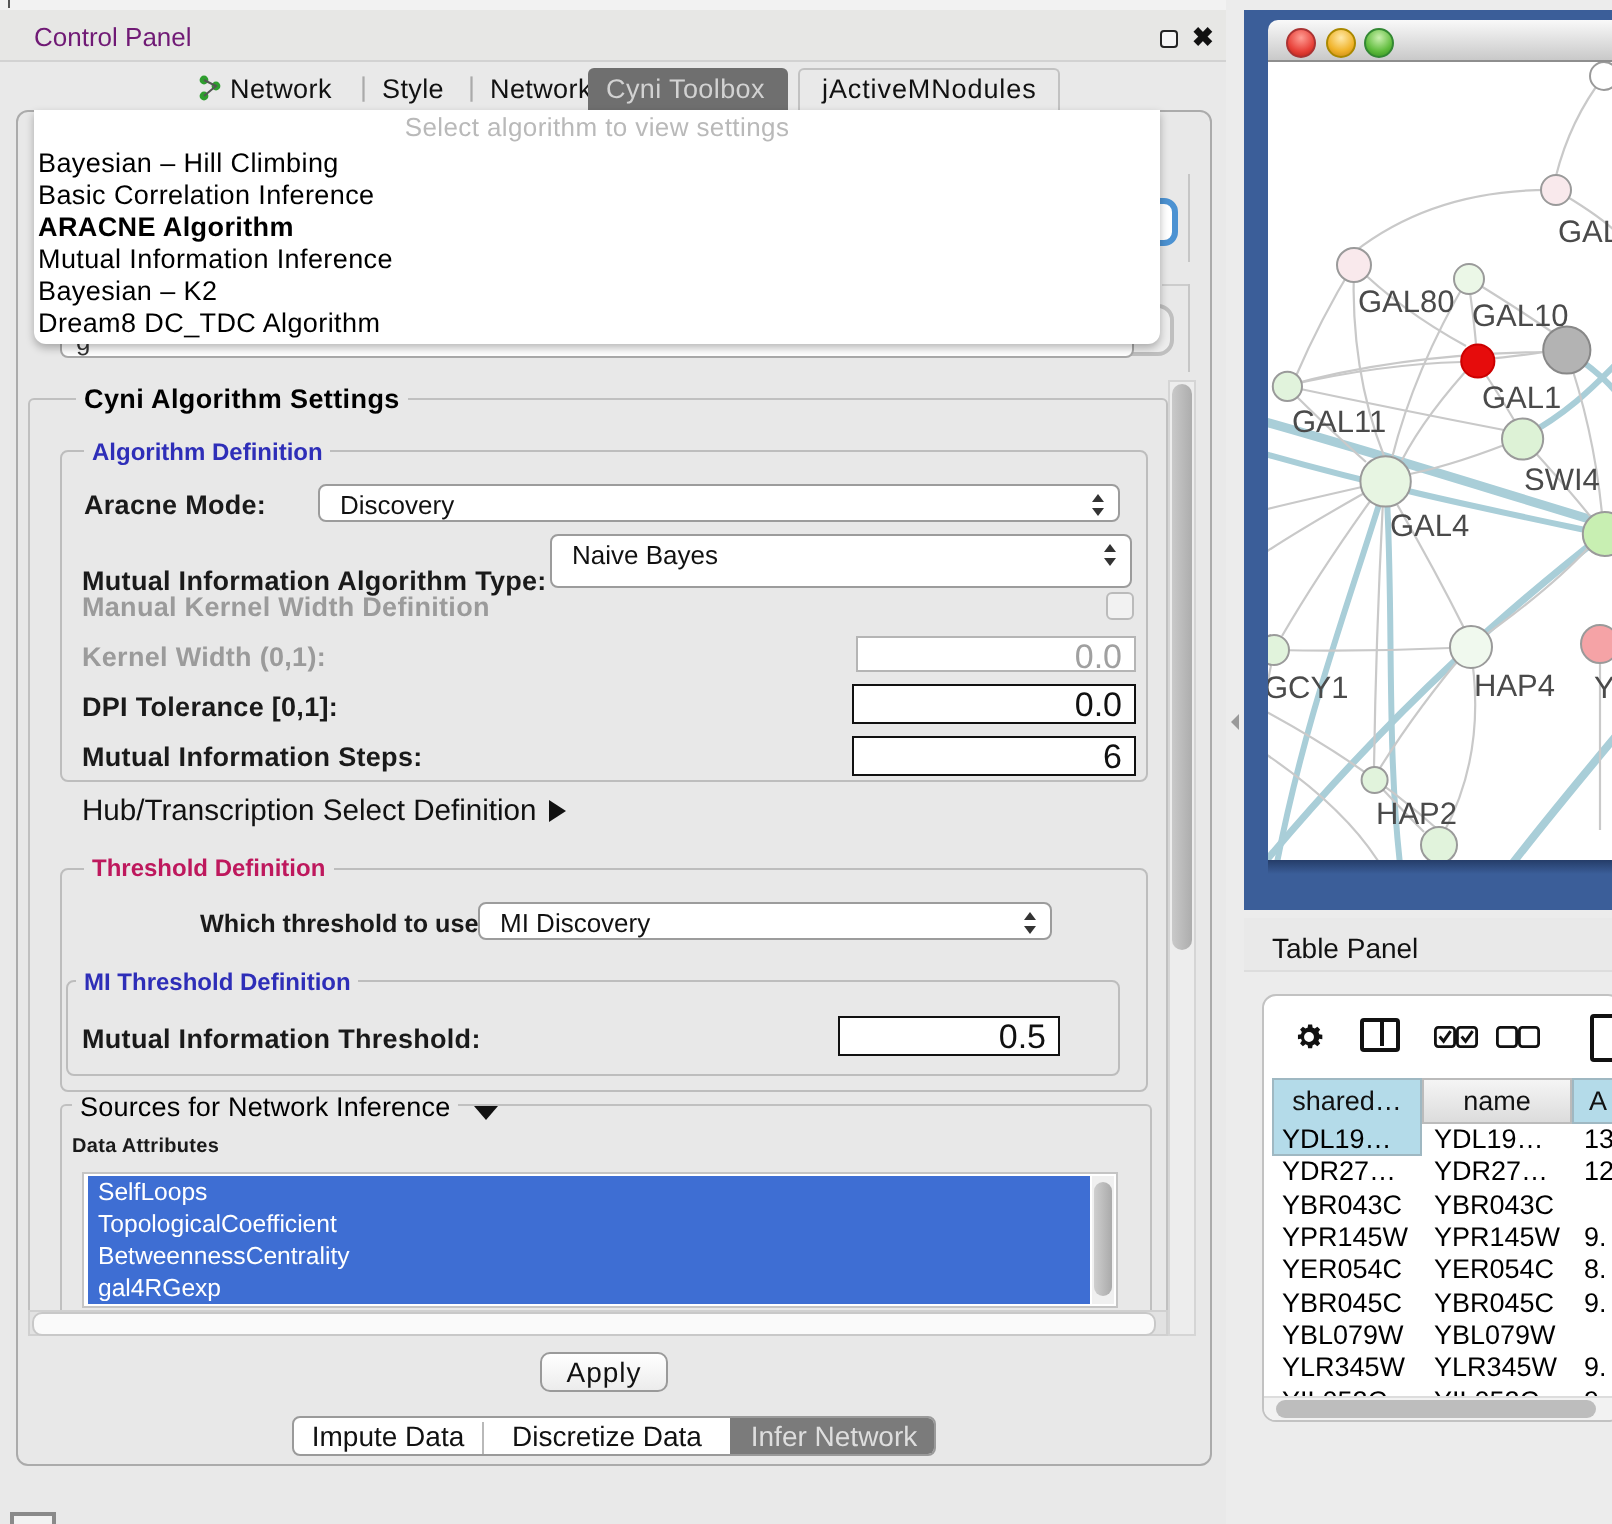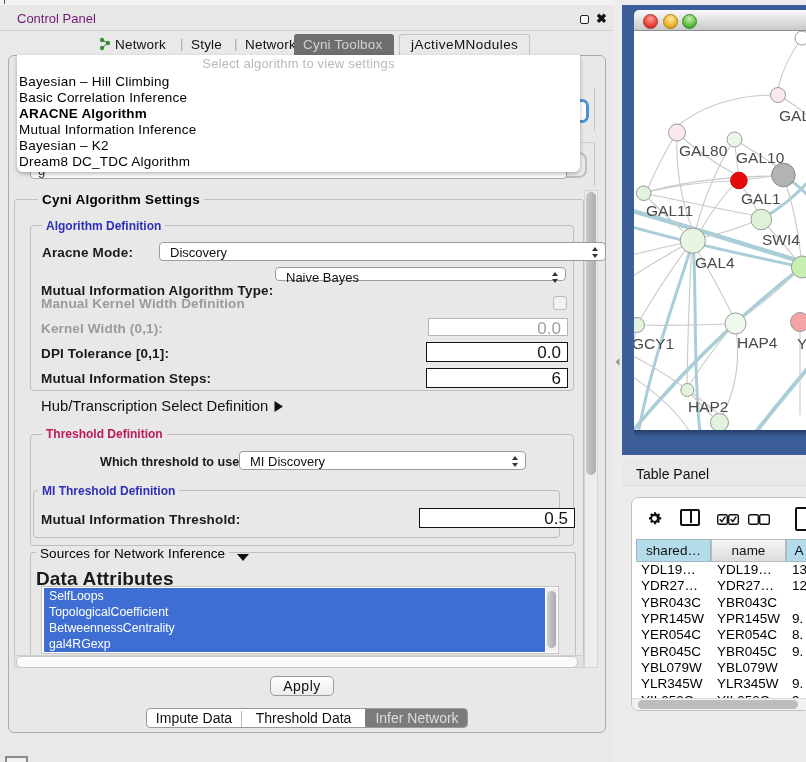--- a/index.html
+++ b/index.html
@@ -67,30 +67,30 @@
     <div class="abs" style="left:14px;top:199px;width:568px;height:460px;border:1px solid #c0c0c0;border-radius:3px;"></div>
     <div class="gtitle" style="left:38px;top:192px;font-weight:bold;font-size:13.5px;letter-spacing:0.2px;">Cyni Algorithm Settings</div>
 
     <div class="abs" style="left:584px;top:190px;width:14px;height:478px;background:#ededed;border:1px solid #d5d5d5;box-sizing:border-box;"></div>
     <div class="abs" style="left:586px;top:192px;width:10px;height:283px;background:linear-gradient(90deg,#c9c9c9,#adadad);border-radius:5px;"></div>
 
     <div class="groupbox" style="left:30px;top:225px;width:544px;height:166px;"></div>
     <div class="gtitle" style="left:42px;top:219px;color:#2e2eb8;">Algorithm Definition</div>
 
     <div class="glabel" style="left:42px;top:245px;">Aracne Mode:</div>
-    <div class="combo" style="left:159px;top:242px;width:447px;height:19px;">
+    <div class="combo" style="left:159px;top:242px;width:401px;height:19px;">
       <span class="txt">Discovery</span>
         <span class="arr"><svg width="12" height="19" viewBox="0 0 12 19">
             <path d="M6 4 L9 8 L3 8 Z" fill="#333"></path>
             <path d="M6 15 L9 11 L3 11 Z" fill="#333"></path>
           </svg></span>
     </div>
 
     <div class="glabel" style="left:41px;top:271px;margin-top:12px;">Mutual Information Algorithm Type:</div>
-    <div class="combo" style="left:275px;top:267px;width:291px;height:14px;">
+    <div class="combo" style="left:275px;top:267px;width:291px;height:27px;">
       <span class="txt">Naive Bayes</span>
         <span class="arr"><svg width="12" height="19" viewBox="0 0 12 19">
             <path d="M6 4 L9 8 L3 8 Z" fill="#333"></path>
             <path d="M6 15 L9 11 L3 11 Z" fill="#333"></path>
           </svg></span>
     </div>
 
     <div class="glabel gray" style="left:41px;top:296px;">Manual Kernel Width Definition</div>
     <div class="abs" style="left:553px;top:296px;width:12px;height:12px;border:1px solid #bbb;border-radius:3px;background:#f2f2f2;"></div>
 
@@ -117,29 +117,29 @@
         <span class="arr"><svg width="12" height="19" viewBox="0 0 12 19">
             <path d="M6 4 L9 8 L3 8 Z" fill="#333"></path>
             <path d="M6 15 L9 11 L3 11 Z" fill="#333"></path>
           </svg></span>
     </div>
 
     <div class="groupbox" style="left:33px;top:490px;width:527px;height:48px;"></div>
     <div class="gtitle" style="left:38px;top:484px;color:#2e2eb8;">MI Threshold Definition</div>
 
     <div class="glabel" style="left:41px;top:512px;">Mutual Information Threshold:</div>
-    <div class="field" style="left:419px;top:508px;width:156px;height:20px;border:1.5px solid #111;">0.5</div>
+    <div class="field" style="left:419px;top:508px;width:111px;height:20px;border:1.5px solid #111;">0.5</div>
 
     <div class="abs" style="left:30px;top:552px;width:544px;height:110px;border:1px solid #c0c0c0;border-bottom:none;border-radius:3px 3px 0 0;"></div>
     <div class="gtitle" style="left:36px;top:546px;font-weight:normal;font-size:13.5px;letter-spacing:0.1px;">Sources for Network Inference</div>
     <div class="abs" style="left:236px;top:549px;"><svg width="14" height="10" viewBox="0 0 14 10">
           <path d="M1 1 L13 1 L7 8 Z" fill="#111"></path>
         </svg></div>
 
-    <div class="glabel" style="left:36px;top:568px;font-size:19px;">Data Attributes</div>
+    <div class="glabel" style="left:36px;top:568px;font-size:10px;">Data Attributes</div>
 
     <div class="abs" style="left:41px;top:586px;width:518px;height:68px;background:#fff;border:1px solid #c4c4c4;box-sizing:border-box;"></div>
     <div class="abs" style="left:44px;top:588px;width:501px;height:64px;background:#3e6ed3;"></div>
     <div class="abs" style="left:49px;top:589px;font-size:12.3px;color:#fff;line-height:15.9px;">SelfLoops<br>TopologicalCoefficient<br>BetweennessCentrality<br>gal4RGexp</div>
     <div class="abs" style="left:546px;top:588px;width:11px;height:64px;background:#f0f0f0;"></div>
     <div class="abs" style="left:547px;top:591px;width:9px;height:57px;background:linear-gradient(90deg,#cfcfcf,#aaaaaa);border-radius:5px;"></div>
 
     <div class="abs" style="left:14px;top:655px;width:570px;height:13px;background:#e2e2e2;border:1px solid #d0d0d0;box-sizing:border-box;"></div>
     <div class="abs" style="left:16px;top:656px;width:560px;height:10px;background:#fafafa;border:1px solid #c8c8c8;border-radius:5px;"></div>
   </div>
@@ -149,21 +149,21 @@
     <div class="abs" style="left:17px;top:56px;width:563px;text-align:center;font-size:13px;letter-spacing:0.2px;color:#b9b9b9;">Select algorithm to view settings</div>
     <div class="abs" style="left:19px;top:74px;font-size:13.5px;letter-spacing:0.2px;color:#000;line-height:15.9px;">Bayesian – Hill Climbing<br>Basic Correlation Inference<br><span class="bold">ARACNE Algorithm</span><br>Mutual Information Inference<br>Bayesian – K2<br>Dream8 DC_TDC Algorithm</div>
   </div>
 
   <div id="bottombar">
     <div class="abs" style="left:270px;top:676px;width:64px;height:20px;background:linear-gradient(#ffffff,#ececec);border:1px solid #9a9a9a;border-radius:5px;box-sizing:border-box;text-align:center;font-size:14px;letter-spacing:0.5px;color:#111;line-height:18px;">Apply</div>
 
     <div class="abs" style="left:146px;top:708px;width:322px;height:20px;background:#fff;border:1px solid #9a9a9a;border-radius:4px;box-sizing:border-box;overflow:hidden;padding-left:22px;">
       <div class="abs" style="left:0;top:0;width:94px;height:20px;text-align:center;font-size:14px;color:#111;line-height:19px;">Impute Data</div>
       <div class="abs" style="left:94px;top:2px;width:1px;height:16px;background:#b9b9b9;"></div>
-      <div class="abs" style="left:95px;top:0;width:123px;height:20px;text-align:center;font-size:14px;color:#111;line-height:19px;">Threshold Data</div>
+      <div class="abs" style="left:95px;top:0;width:123px;height:20px;text-align:center;font-size:14px;color:#111;line-height:19px;">Discretize Data</div>
       <div class="abs" style="left:218px;top:0;width:104px;height:20px;background:#7b7b7b;text-align:center;font-size:14px;color:#dedede;line-height:19px;">Infer Network</div>
     </div>
   </div>
 
   <div id="network">
     <div class="abs" style="left:613px;top:0;width:193px;height:762px;background:#ececec;"></div>
     <div class="abs" style="left:622px;top:5px;width:184px;height:450px;background:#3b5e99;"></div>
 
     <div class="abs" style="left:634px;top:10px;width:172px;height:21px;background:linear-gradient(#f9f9f9,#c9c9c9);border-radius:5px 0 0 0;border-bottom:1px solid #8e8e8e;box-sizing:border-box;">
       <div class="abs" style="left:9px;top:4px;width:13px;height:13px;border-radius:50%;background:radial-gradient(circle at 50% 30%,#ff9d94,#e8423a 60%,#b31c12);border:0.5px solid #a33;"></div>
@@ -278,21 +278,21 @@
         <path d="M13.8 5.3 L15.8 7.6 L19.3 2.6" stroke="#111" stroke-width="1.5" fill="none"></path>
       </svg></div>
       <div class="abs" style="left:116px;top:14px;width:22px;height:12px;"><svg width="22" height="12" viewBox="0 0 22 12">
         <rect x="0.7" y="0.7" width="9.6" height="9.6" rx="1.5" fill="none" stroke="#111" stroke-width="1.4"></rect>
         <rect x="11.7" y="0.7" width="9.6" height="9.6" rx="1.5" fill="none" stroke="#111" stroke-width="1.4"></rect>
       </svg></div>
       <div class="abs" style="left:163px;top:9px;width:16px;height:20px;border:2px solid #111;border-radius:2px;background:#fff;">
         
       </div>
 
-      <div class="abs" style="left:4px;top:41px;width:75px;height:23px;background:#b4dbe9;border:1px solid #9fb8c2;box-sizing:border-box;font-size:13.5px;color:#111;text-align:center;line-height:22px;">shared…</div>
+      <div class="abs" style="left:4px;top:41px;width:75px;height:39px;background:#b4dbe9;border:1px solid #9fb8c2;box-sizing:border-box;font-size:13.5px;color:#111;text-align:center;line-height:22px;">shared…</div>
       <div class="abs" style="left:79px;top:41px;width:75px;height:23px;background:linear-gradient(#f5f5f5,#dcdcdc);border:1px solid #bbb;box-sizing:border-box;font-size:13.5px;color:#111;text-align:center;line-height:22px;">name</div>
       <div class="abs" style="left:154px;top:41px;width:26px;height:23px;background:#b4dbe9;border:1px solid #9fb8c2;box-sizing:border-box;font-size:13.5px;color:#111;text-align:center;line-height:22px;">A</div>
 
       <div class="abs" style="left:0;top:64px;width:180px;height:138px;overflow:hidden;font-size:13.5px;color:#000;">
         <div style="position:absolute;left:9px;top:0;line-height:16.33px;">YDL19…<br>YDR27…<br>YBR043C<br>YPR145W<br>YER054C<br>YBR045C<br>YBL079W<br>YLR345W<br>YIL052C</div>
         <div style="position:absolute;left:85px;top:0;line-height:16.33px;">YDL19…<br>YDR27…<br>YBR043C<br>YPR145W<br>YER054C<br>YBR045C<br>YBL079W<br>YLR345W<br>YIL052C</div>
         <div style="position:absolute;left:160px;top:0;line-height:16.33px;">13<br>12<br><br>9.<br>8.<br>9.<br><br>9.<br>9.</div>
       </div>
 
       <div class="abs" style="left:0;top:200px;width:180px;height:14px;background:#f2f2f2;border-top:1px solid #ddd;"></div>

